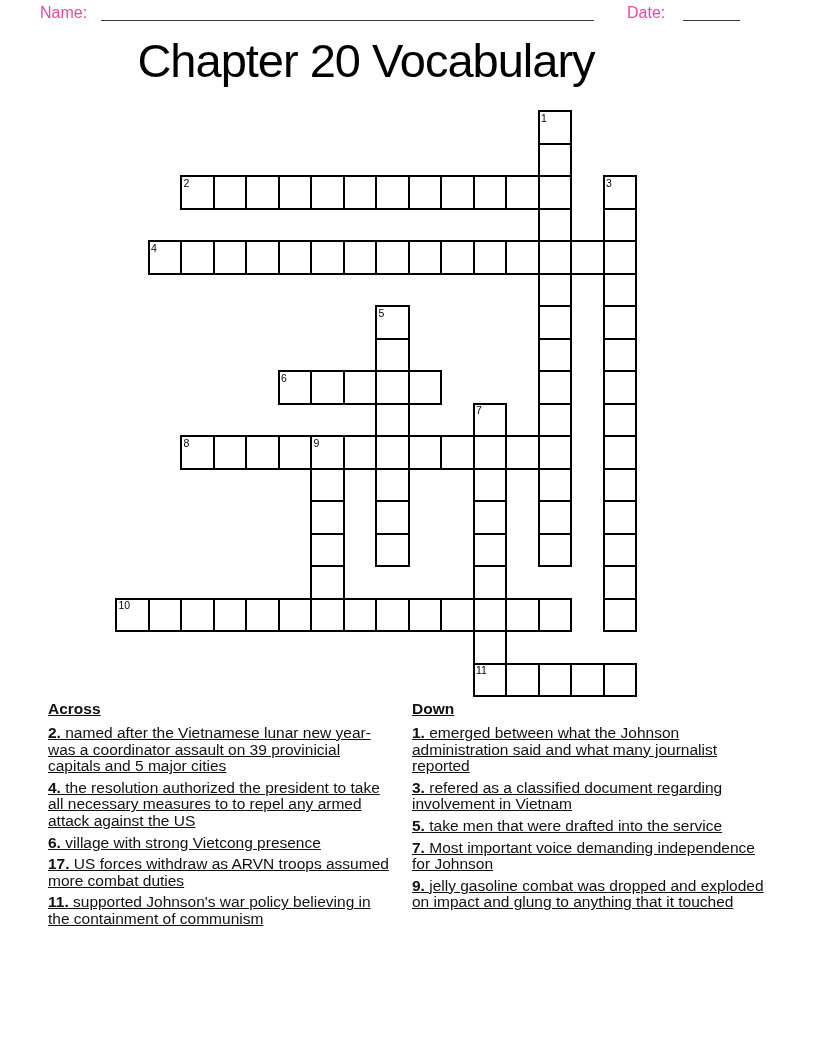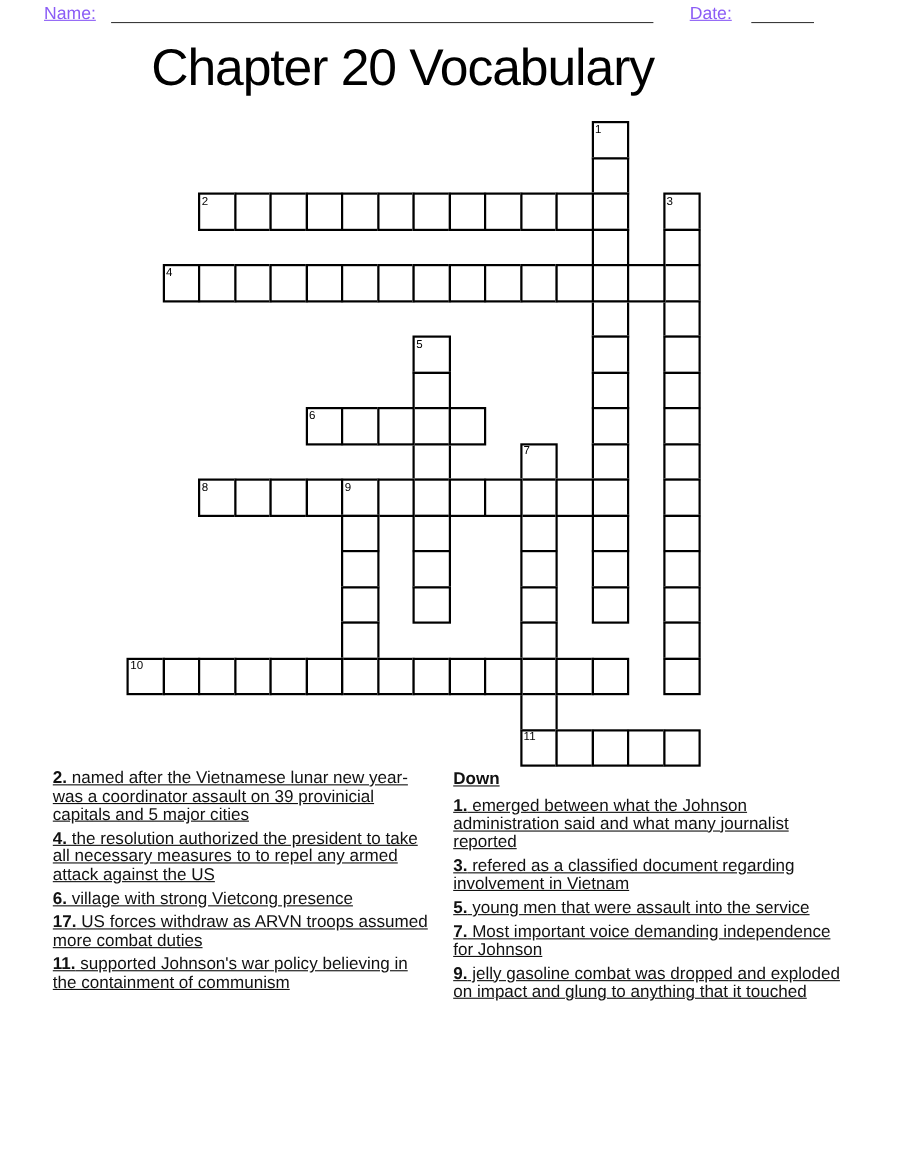--- a/index.html
+++ b/index.html
@@ -1,21 +1,21 @@
 <!DOCTYPE html>
 <html><head>
 <meta charset="utf-8">
 <style>
   html,body{margin:0;padding:0;}
   body{
     width:816px;height:1056px;position:relative;background:#ffffff;
     font-family:"Liberation Sans","DejaVu Sans",sans-serif;color:#000;
     overflow:hidden;
   }
-  .hdr-label{position:absolute;font-size:16px;color:#8b5cf6;top:4px;text-decoration:underline;}
+  .hdr-label{position:absolute;font-size:16px;color:#ec4899;top:4px;}
   #name-label{left:40px;}
   #date-label{left:627px;}
   .fill-line{position:absolute;top:4px;height:16px;border-bottom:1.6px solid #3a3a3a;}
   #name-line{left:101px;width:493px;}
   #date-line{left:683px;width:57px;}
   h1#title{
     position:absolute;top:33px;left:0;width:732px;margin:0;text-align:center;
     font-size:47px;font-weight:400;letter-spacing:-1px;color:#000;
   }
   #grid{position:absolute;left:0;top:0;width:816px;height:700px;}
@@ -170,33 +170,34 @@
       <div class="cell" style="left: 440px; top: 597.5px;"></div>
       <div class="cell" style="left: 505px; top: 597.5px;"></div>
       <div class="cell" style="left: 537.5px; top: 597.5px;"></div>
       <div class="cell" style="left: 505px; top: 662.5px;"></div>
       <div class="cell" style="left: 537.5px; top: 662.5px;"></div>
       <div class="cell" style="left: 570px; top: 662.5px;"></div>
       <div class="cell" style="left: 602.5px; top: 662.5px;"></div>
     </div>
 
   <div id="across-col" class="clues-col">
+    <h2>Across</h2>
     <div>
         <p class="clue"><b>2.</b><span> named after the Vietnamese lunar new year- was a coordinator assault on 39 provinicial capitals and 5 major cities</span></p>
         <p class="clue"><b>4.</b><span> the resolution authorized the president to take all necessary measures to to repel any armed attack against the US</span></p>
         <p class="clue"><b>6.</b><span> village with strong Vietcong presence</span></p>
         <p class="clue"><b>17.</b><span> US forces withdraw as ARVN troops assumed more combat duties</span></p>
         <p class="clue"><b>11.</b><span> supported Johnson's war policy believing in the containment of communism</span></p>
       </div>
   </div>
 
   <div id="down-col" class="clues-col">
     <h2>Down</h2>
     <div>
         <p class="clue"><b>1.</b><span> emerged between what the Johnson administration said and what many journalist reported</span></p>
         <p class="clue"><b>3.</b><span> refered as a classified document regarding involvement in Vietnam</span></p>
-        <p class="clue"><b>5.</b><span> young men that were assault into the service</span></p>
+        <p class="clue"><b>5.</b><span> take men that were drafted into the service</span></p>
         <p class="clue"><b>7.</b><span> Most important voice demanding independence for Johnson</span></p>
         <p class="clue"><b>9.</b><span> jelly gasoline combat was dropped and exploded on impact and glung to anything that it touched</span></p>
       </div>
   </div>
 
 </div>
 
 </body></html>

